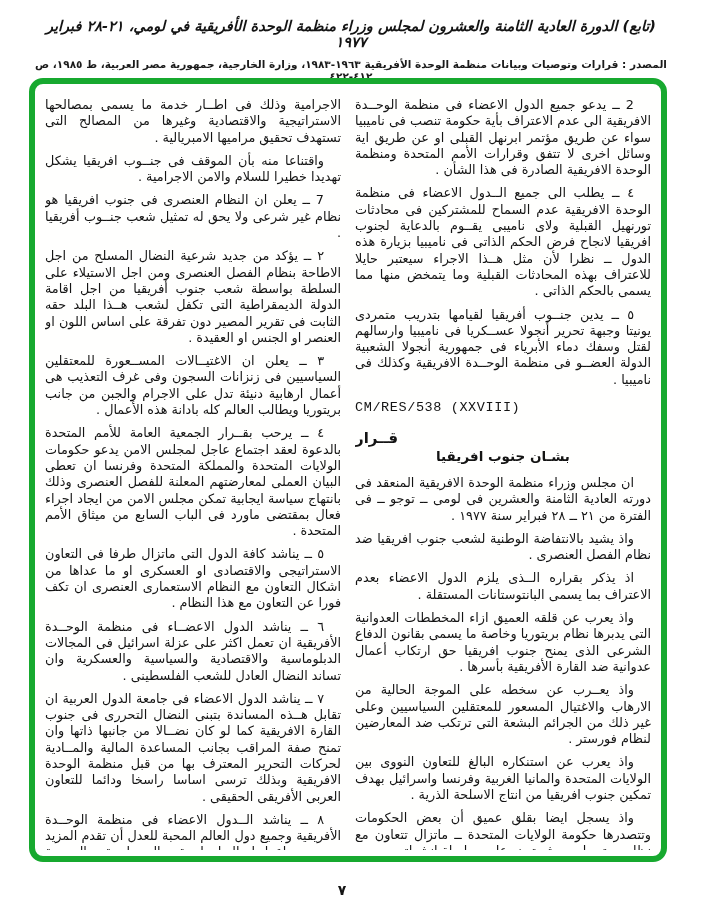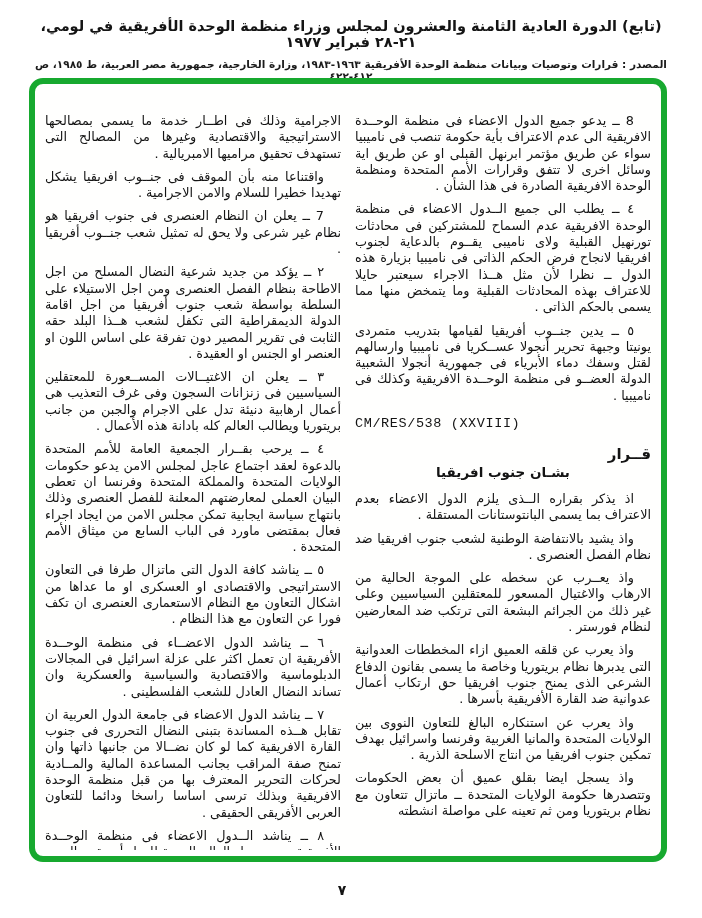--- a/index.html
+++ b/index.html
@@ -11,21 +11,21 @@
     color: #141414;
     overflow: hidden;
   }
   :root { --frame-green: #17a92f; }
 
   
   .header {
     position: absolute; top: 18px; left: 30px; right: 30px;
     text-align: center; direction: rtl;
   }
-  .header-line1 { font-size: 14.5px; font-weight: bold; letter-spacing: 0.2px; }
+  .header-line1 { font-size: 14.5px; font-weight: bold; letter-spacing: 0.2px; font-style: italic; }
   .header-line2 { font-size: 10.5px; font-weight: bold; margin-top: 8px; color: #1b1b1b; }
 
   
   .frame {
     position: absolute; left: 29px; top: 78px;
     width: 626px; height: 772px;
     border: 6px solid var(--frame-green);
     border-radius: 14px;
     background: #fffffe;
     box-sizing: content-box;
@@ -42,33 +42,32 @@
     box-sizing: border-box;
     overflow: hidden;
   }
   .col {
     flex: 1 1 0;
     direction: rtl;
     text-align: justify;
     font-size: 12.8px;
     line-height: 16.3px;
     overflow: hidden;
-    margin-top: 16px;
   }
   .para { margin: 0 0 7px 0; text-indent: 17px; }
   .para.no-indent { text-indent: 0; }
 
   .resolution-ref {
     direction: ltr; text-align: left;
     font-family: Liberation Mono, monospace;
     font-size: 13.5px; letter-spacing: 0.6px;
     margin: 12px 0 14px 0;
     text-indent: 0;
   }
-  .res-title  { text-align: right; font-weight: bold; font-size: 15px;   margin: 0 0 1px 0; text-indent: 0; }
+  .res-title  { text-align: left; font-weight: bold; font-size: 15px;   margin: 0 0 1px 0; text-indent: 0; }
   .res-subtitle { text-align: center; font-weight: bold; font-size: 13.5px; margin: 0 0 11px 0; text-indent: 0; }
 
   
   .page-number {
     position: absolute; top: 882px; left: 0; right: 18px;
     text-align: center; font-size: 14px; font-weight: bold;
   }
 </style>
 </head>
 <body style="color: rgb(20, 20, 20); background: rgb(255, 255, 255);">
@@ -76,32 +75,33 @@
 <div class="header">
   <div class="header-line1">(تابع) الدورة العادية الثامنة والعشرون لمجلس وزراء منظمة الوحدة الأفريقية في لومي، ٢١-٢٨ فبراير ١٩٧٧</div>
   <div class="header-line2">المصدر : قرارات وتوصيات وبيانات منظمة الوحدة الأفريقية ١٩٦٣-١٩٨٣، وزارة الخارجية، جمهورية مصر العربية، ط ١٩٨٥، ص ٤١٢-٤٢٢</div>
 </div>
 
 <div class="frame">
   <div class="columns">
 
     <div class="col">
       <div>
-          <p class="para">8 ــ يدعو جميع الدول الاعضاء فى منظمة الوحــدة الافريقية الى عدم الاعتراف بأية حكومة تنصب فى ناميبيا سواء عن طريق مؤتمر ابرنهل القبلى او عن طريق اية وسائل اخرى لا تتفق وقرارات الأمم المتحدة ومنظمة الوحدة الافريقية الصادرة فى هذا الشأن .</p>
+          <p class="para">2 ــ يدعو جميع الدول الاعضاء فى منظمة الوحــدة الافريقية الى عدم الاعتراف بأية حكومة تنصب فى ناميبيا سواء عن طريق مؤتمر ابرنهل القبلى او عن طريق اية وسائل اخرى لا تتفق وقرارات الأمم المتحدة ومنظمة الوحدة الافريقية الصادرة فى هذا الشأن .</p>
           <p class="para">٤ ــ يطلب الى جميع الــدول الاعضاء فى منظمة الوحدة الافريقية عدم السماح للمشتركين فى محادثات تورنهيل القبلية ولاى ناميبى يقــوم بالدعاية لجنوب افريقيا لانجاح فرض الحكم الذاتى فى ناميبيا بزيارة هذه الدول ــ نظرا لأن مثل هــذا الاجراء سيعتبر حايلا للاعتراف بهذه المحادثات القبلية وما يتمخض منها مما يسمى بالحكم الذاتى .</p>
           <p class="para">٥ ــ يدين جنــوب أفريقيا لقيامها بتدريب متمردى يونيتا وجبهة تحرير أنجولا عســكريا فى ناميبيا وارسالهم لقتل وسفك دماء الأبرياء فى جمهورية أنجولا الشعبية الدولة العضــو فى منظمة الوحــدة الافريقية وكذلك فى ناميبيا .</p>
         </div>
       <p class="para resolution-ref">CM/RES/538 (XXVIII)</p>
       <p class="para res-title">قــرار</p>
       <p class="para res-subtitle">بشـان جنوب افريقيا</p>
       <div>
+          <p class="para">ان مجلس وزراء منظمة الوحدة الافريقية المنعقد فى دورته العادية الثامنة والعشرين فى لومى ــ توجو ــ فى الفترة من ٢١ ــ ٢٨ فبراير سنة ١٩٧٧ .</p>
+          <p class="para">واذ يشيد بالانتفاضة الوطنية لشعب جنوب افريقيا ضد نظام الفصل العنصرى .</p>
           <p class="para">اذ يذكر بقراره الــذى يلزم الدول الاعضاء بعدم الاعتراف بما يسمى البانتوستانات المستقلة .</p>
-          <p class="para">واذ يشيد بالانتفاضة الوطنية لشعب جنوب افريقيا ضد نظام الفصل العنصرى .</p>
+          <p class="para">واذ يعرب عن قلقه العميق ازاء المخططات العدوانية التى يدبرها نظام بريتوريا وخاصة ما يسمى بقانون الدفاع الشرعى الذى يمنح جنوب افريقيا حق ارتكاب أعمال عدوانية ضد القارة الأفريقية بأسرها .</p>
           <p class="para">واذ يعــرب عن سخطه على الموجة الحالية من الارهاب والاغتيال المسعور للمعتقلين السياسيين وعلى غير ذلك من الجرائم البشعة التى ترتكب ضد المعارضين لنظام فورستر .</p>
-          <p class="para">واذ يعرب عن قلقه العميق ازاء المخططات العدوانية التى يدبرها نظام بريتوريا وخاصة ما يسمى بقانون الدفاع الشرعى الذى يمنح جنوب افريقيا حق ارتكاب أعمال عدوانية ضد القارة الأفريقية بأسرها .</p>
           <p class="para">واذ يعرب عن استنكاره البالغ للتعاون النووى بين الولايات المتحدة والمانيا الغربية وفرنسا واسرائيل بهدف تمكين جنوب افريقيا من انتاج الاسلحة الذرية .</p>
           <p class="para">واذ يسجل ايضا بقلق عميق أن بعض الحكومات وتتصدرها حكومة الولايات المتحدة ــ ماتزال تتعاون مع نظام بريتوريا ومن ثم تعينه على مواصلة انشطته</p>
         </div>
     </div>
 
     <div class="col">
       <div>
           <p class="para no-indent">الاجرامية وذلك فى اطــار خدمة ما يسمى بمصالحها الاستراتيجية والاقتصادية وغيرها من المصالح التى تستهدف تحقيق مراميها الامبريالية .</p>
           <p class="para">واقتناعا منه بأن الموقف فى جنــوب افريقيا يشكل تهديدا خطيرا للسلام والامن الاجرامية .</p>
           <p class="para">7 ــ يعلن ان النظام العنصرى فى جنوب افريقيا هو نظام غير شرعى ولا يحق له تمثيل شعب جنــوب أفريقيا .</p>

